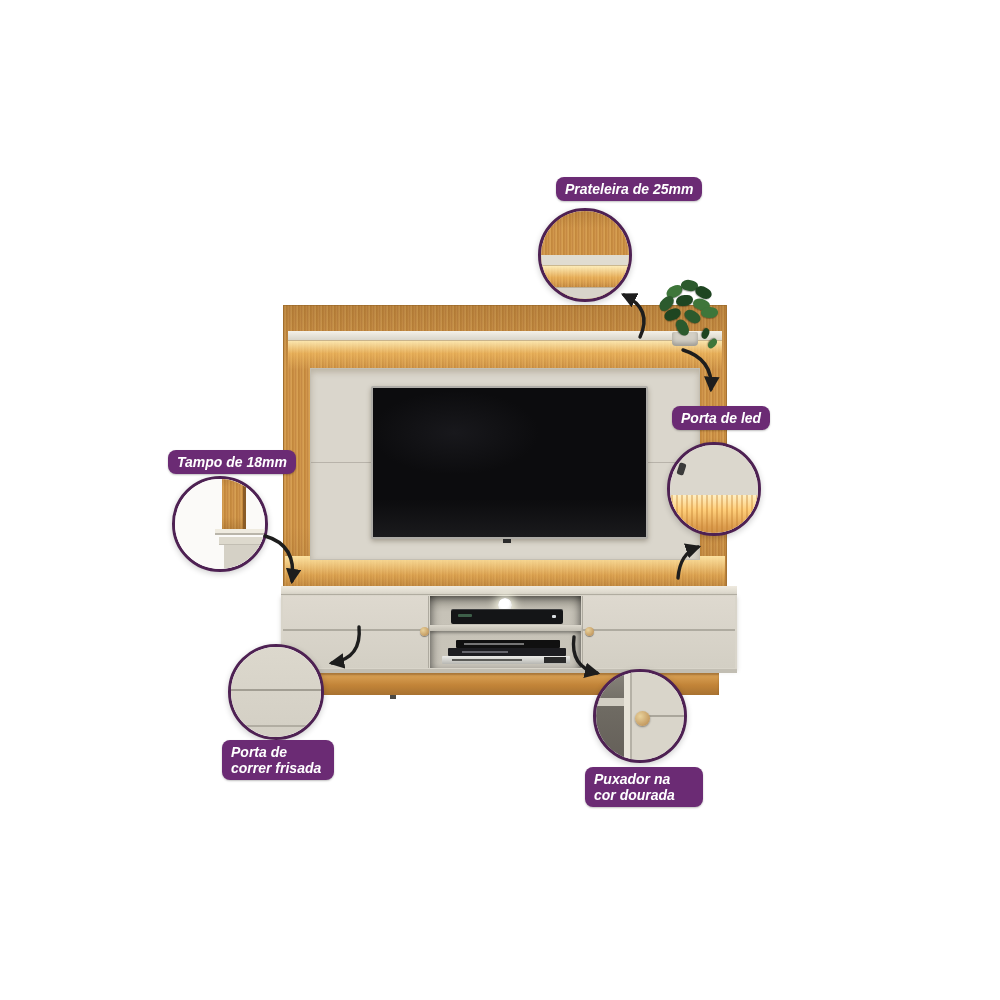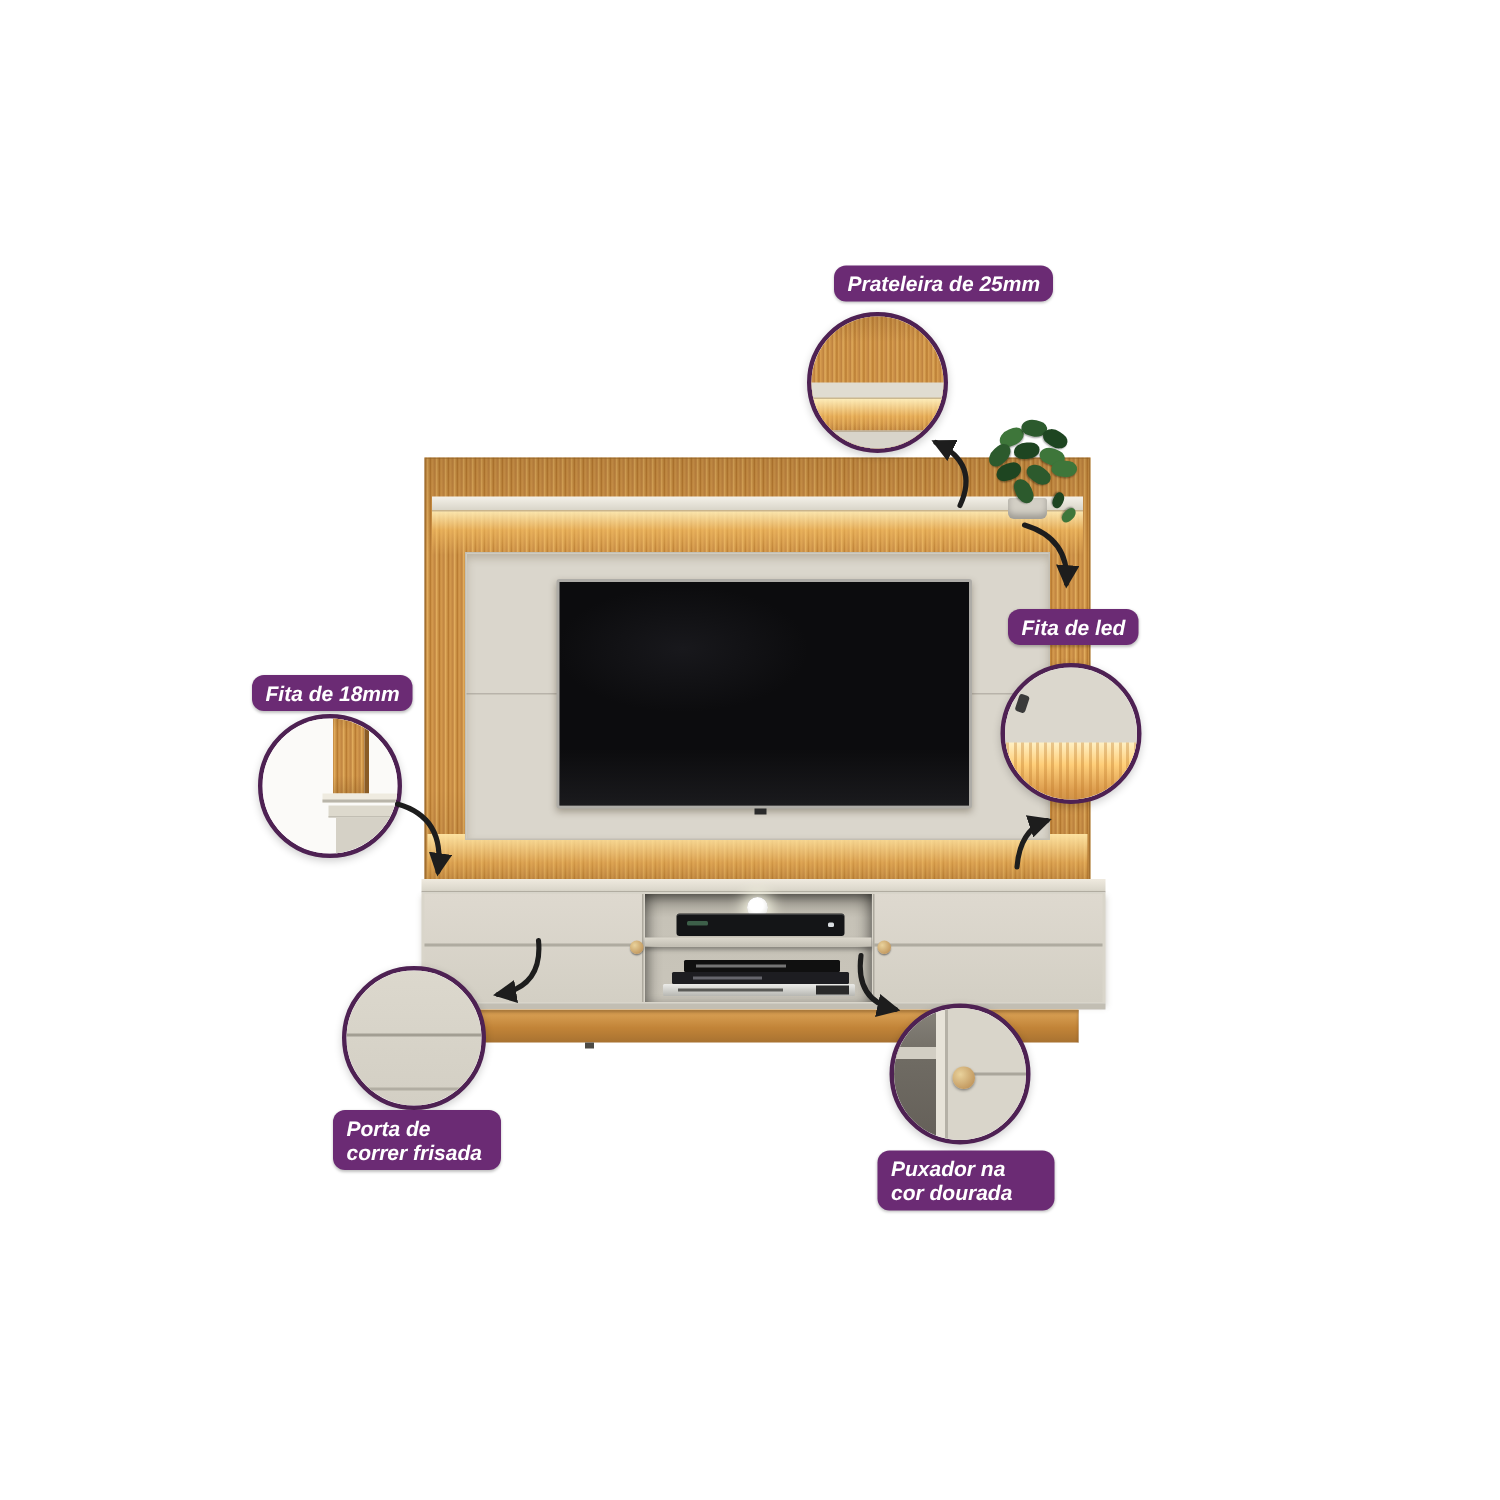--- a/index.html
+++ b/index.html
@@ -215,22 +215,22 @@
   <div class="circle" style="left:593px;top:669px;width:94px;height:94px;">
     <div class="cx-door"></div>
     <div class="cx-dark"></div>
     <div class="cx-shelfband"></div>
     <div class="cx-edge"></div>
     <div class="cx-seam"></div>
     <div class="cx-knob"></div>
   </div>
 
   <div class="badge" style="left:513px;top:177px;margin-left:43px;">Prateleira de 25mm</div>
-  <div class="badge" style="left:672px;top:406px;">Fita de led</div>
-  <div class="badge" style="left:168px;top:450px;">Fita de 18mm</div>
+  <div class="badge" style="left:672px;top:406px;">Porta de led</div>
+  <div class="badge" style="left:168px;top:450px;">Tampo de 18mm</div>
   <div class="badge wrap" style="left:222px;top:740px;width:112px;">Porta de correr frisada</div>
   <div class="badge wrap" style="left:585px;top:767px;width:118px;">Puxador na cor dourada</div>
 
   <svg class="arrows" viewBox="0 0 1000 1000">
     <defs>
       <marker id="ah" markerWidth="4.6" markerHeight="4.6" refX="3.6" refY="2.3" orient="auto">
         <path d="M0,0 L4.6,2.3 L0,4.6 z" fill="#1d1d1d"></path>
       </marker>
     </defs>
     <g fill="none" stroke="#1d1d1d" stroke-width="3.4" stroke-linecap="round">

